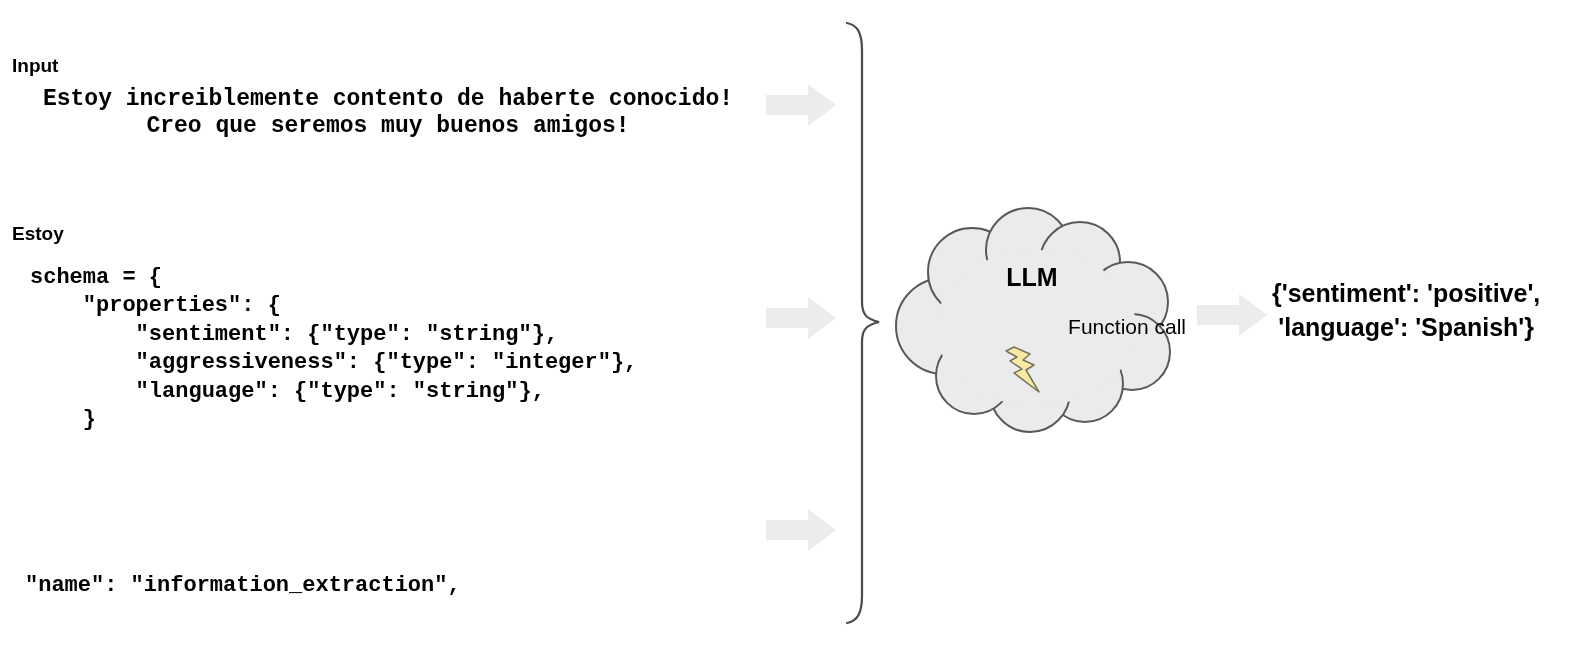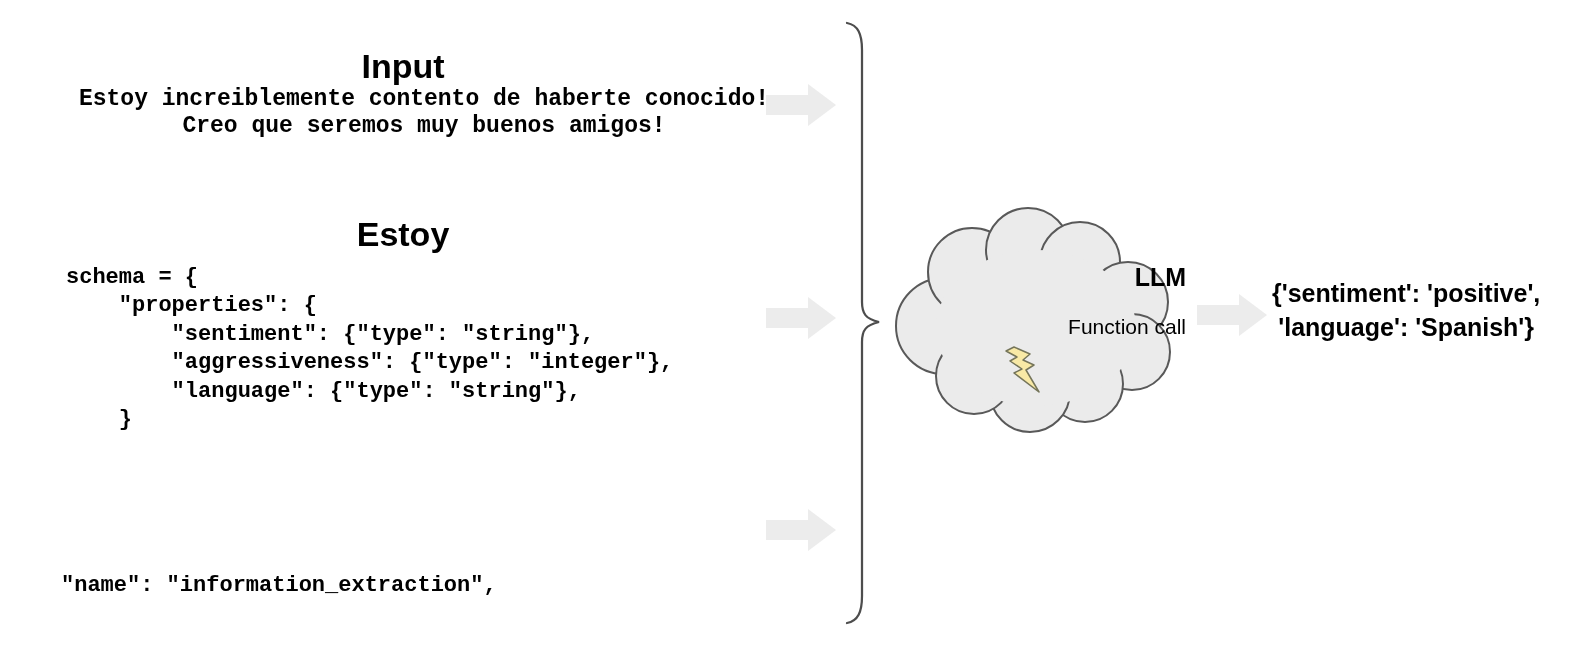--- a/index.html
+++ b/index.html
@@ -7,29 +7,29 @@
   #canvas {
     position: relative;
     width: 1581px;
     height: 647px;
     background: #ffffff;
     overflow: hidden;
   }
   .abs { position: absolute; }
   .sec-title {
     position: absolute;
-    left: 43px;
+    left: 12px;
     width: 720px;
-    text-align: center;
+    text-align: left;
     font-weight: bold;
-    font-size: 34px;
+    font-size: 19px;
     line-height: 32px;
     font-family: "Liberation Sans", sans-serif;
   }
-  .mono { font-family: "Liberation Mono", monospace; font-weight: bold; margin-left: 36px; }
+  .mono { font-family: "Liberation Mono", monospace; font-weight: bold; }
   .input-text {
     position: absolute;
     left: 28px; top: 86px;
     width: 720px;
     text-align: center;
     font-size: 23px;
     line-height: 27px;
     white-space: pre-line;
   }
   .schema-code {
@@ -43,21 +43,21 @@
     position: absolute;
     left: 25px; top: 486px;
     font-size: 22px;
     line-height: 40px;
     white-space: pre;
   }
   .llm-title {
     position: absolute;
     left: 878px; top: 263px;
     width: 308px;
-    text-align: right;
+    text-align: center;
     font-weight: bold;
     font-size: 25px;
   }
   .llm-subtitle {
     position: absolute;
     left: 878px; top: 315px;
     width: 308px;
     text-align: right;
     font-weight: 400;
     font-size: 21px;

